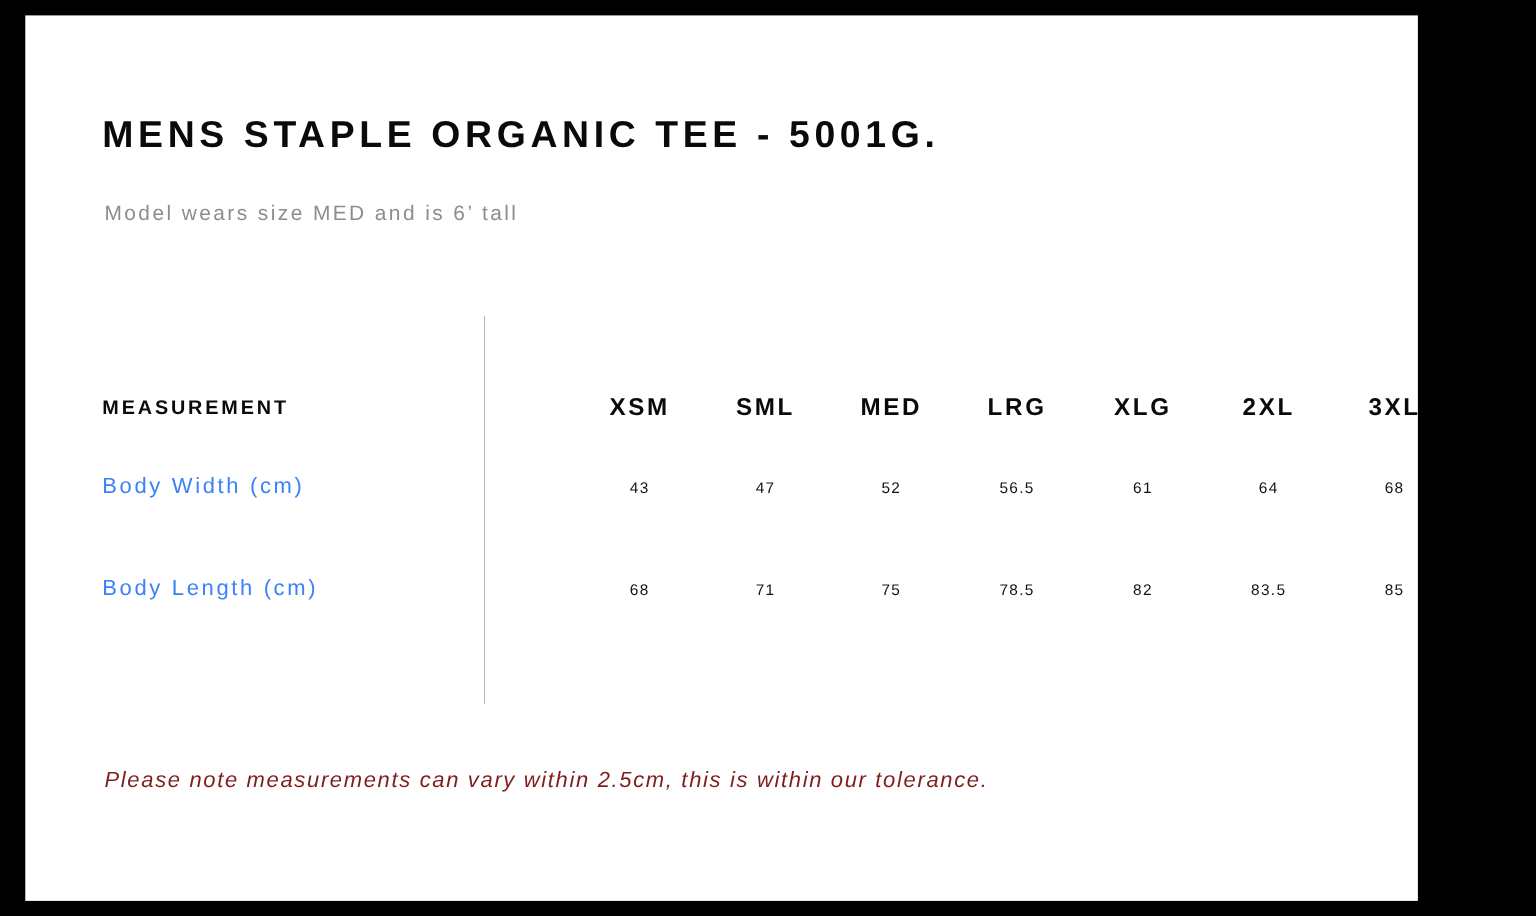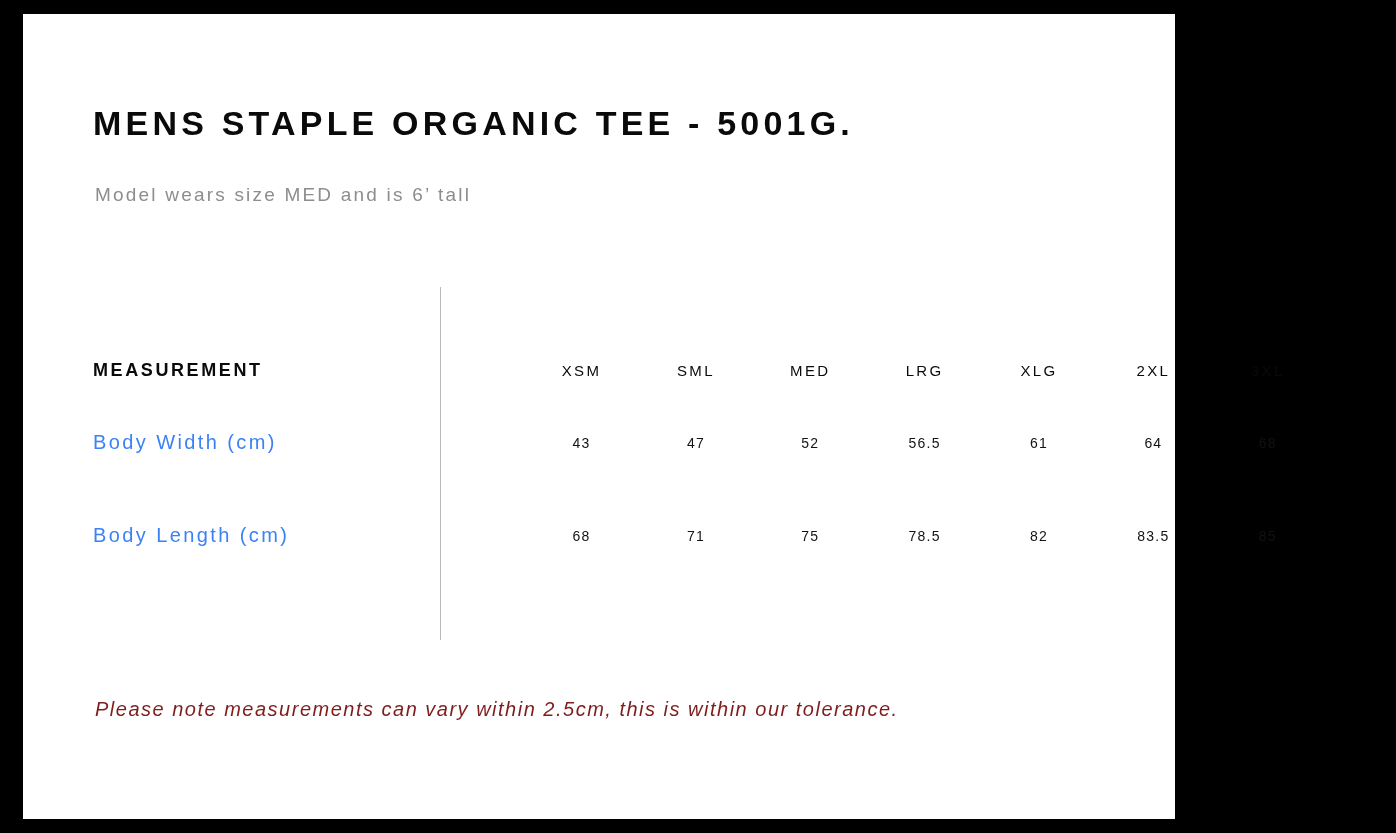--- a/index.html
+++ b/index.html
@@ -10,21 +10,21 @@
     width: 1396px;
     height: 833px;
     background: #000000;
     font-family: "Liberation Sans", sans-serif;
     overflow: hidden;
   }
   .page {
     position: absolute;
     left: 23px;
     top: 14px;
-    width: 1152px;
+    width: 1266px;
     height: 805px;
     background: #ffffff;
     box-sizing: border-box;
   }
   .inner {
     position: absolute;
     left: 70px;
     top: 0;
     right: 46px;
     bottom: 0;
@@ -77,22 +77,22 @@
     text-align: left;
     font-size: 18px;
     font-weight: bold;
     letter-spacing: 2.6px;
     color: #0a0a0a;
     height: 52px;
     vertical-align: middle;
   }
   th.head-size {
     text-align: center;
-    font-size: 15px;
-    font-weight: normal;
+    font-size: 22px;
+    font-weight: bold;
     letter-spacing: 2.4px;
     color: #0a0a0a;
     height: 52px;
     vertical-align: middle;
   }
   td.row-label {
     text-align: left;
     font-size: 20px;
     letter-spacing: 2.4px;
     color: #3b82f6;

